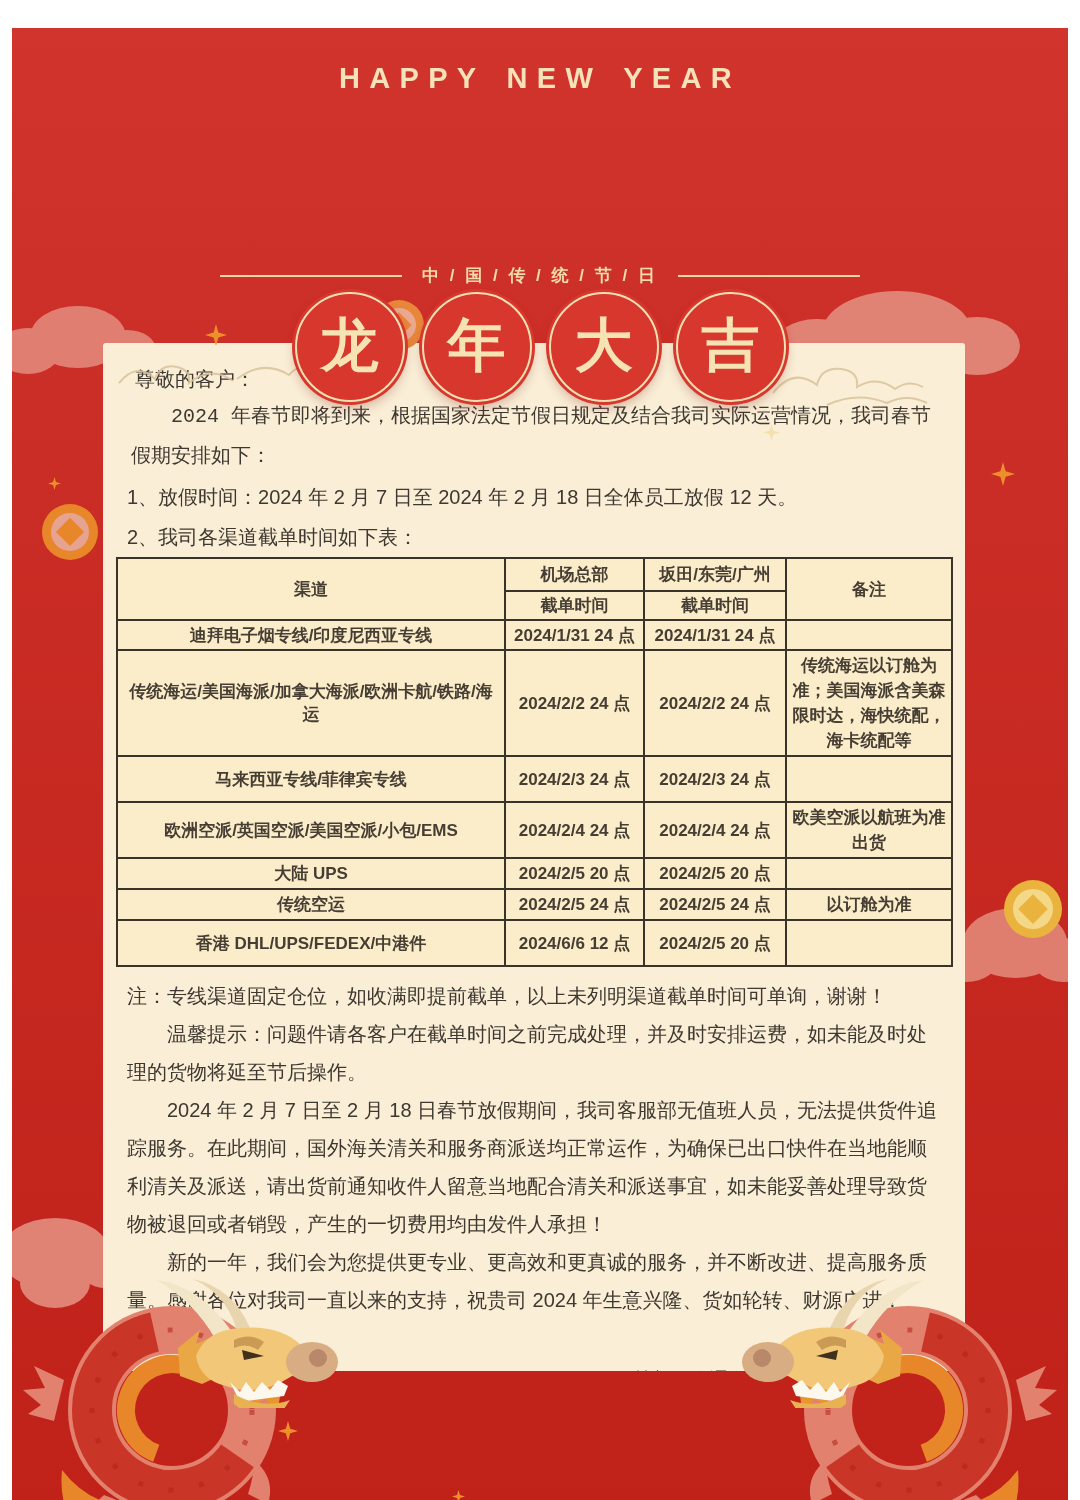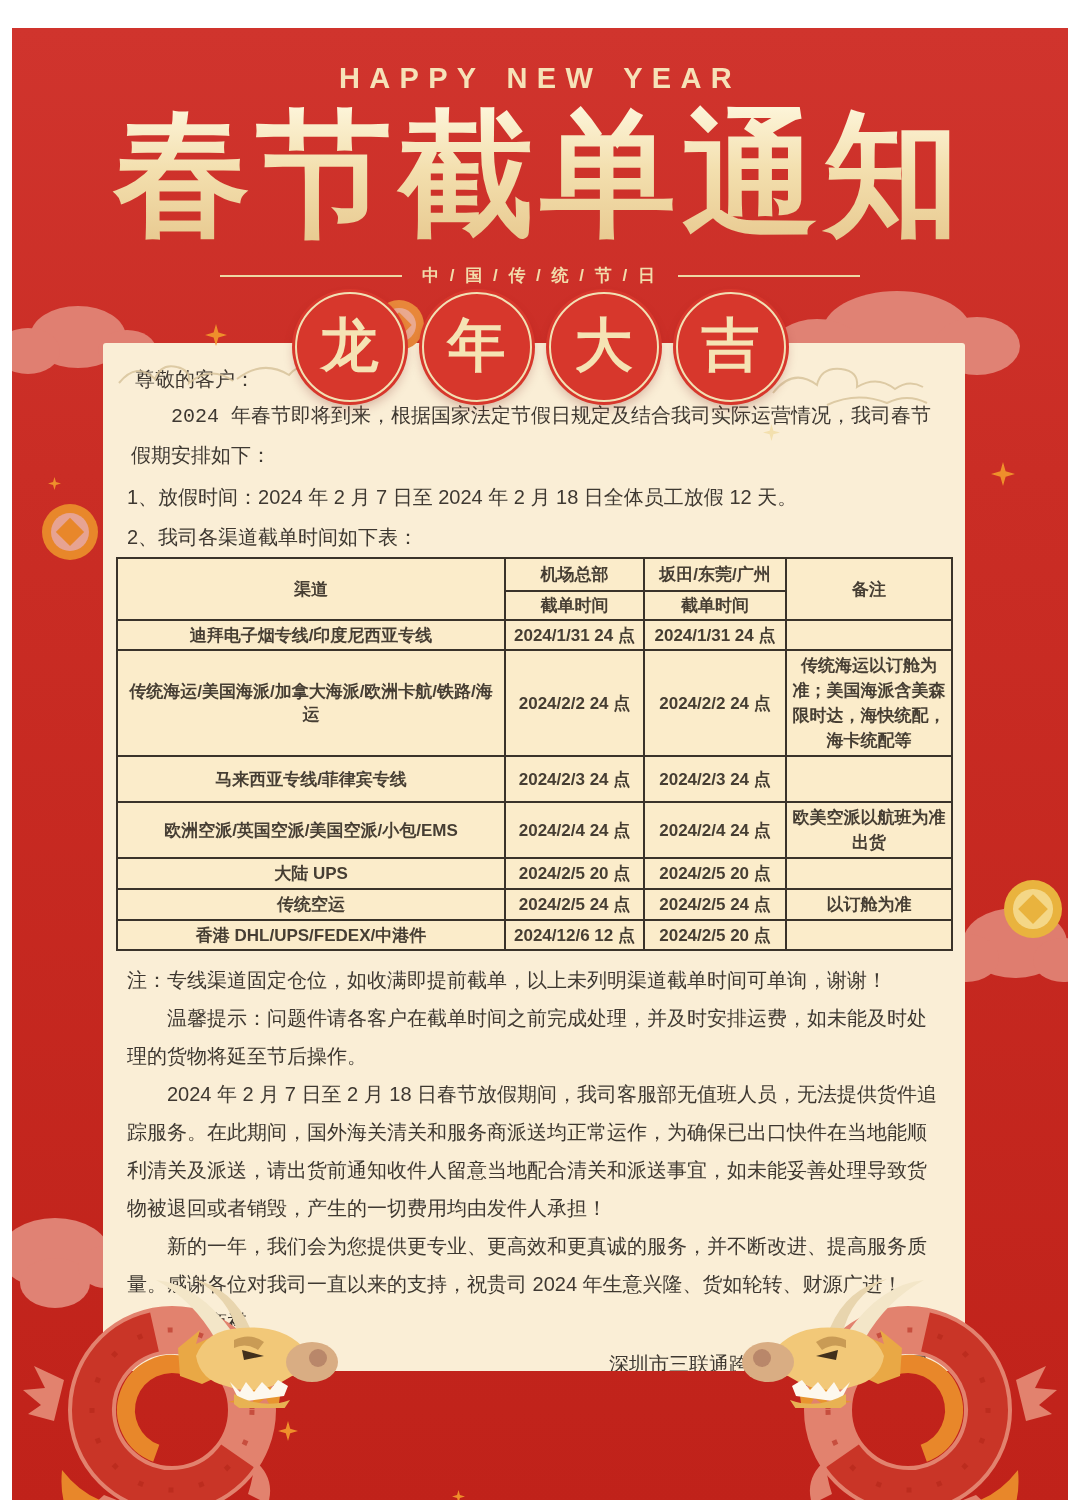--- a/index.html
+++ b/index.html
@@ -66,21 +66,21 @@
   }
   table.cutoff th,table.cutoff td{
     border:2px solid #3a332a;background:#fbecca;text-align:center;vertical-align:middle;
     font-size:17px;color:#463e33;padding:2px 4px;box-sizing:border-box;overflow:hidden;
   }
   table.cutoff th{font-weight:700;}
   table.cutoff td{font-weight:700;}
   td.remark{font-size:13px;line-height:25px;text-align:left;padding:4px 10px;color:#4a4238;}
   tr.h1{height:33px;} tr.h2{height:29px;}
   tr.r1{height:30px;} tr.r2{height:84px;} tr.r3{height:46px;padding-left:40px;} tr.r4{height:31px;}
-  tr.r5{height:31px;} tr.r6{height:29px;} tr.r7{height:30px;padding-left:6px;}
+  tr.r5{height:31px;} tr.r6{height:29px;} tr.r7{height:46px;padding-left:6px;}
 
   
   .notes p{margin:0 24px;line-height:38px;}
   .notes p.first{margin-top:10px;}
   .notes .indent{text-indent:2em;}
   .signature{margin:6px 36px 0 0;text-align:right;line-height:34px;}
   .signature div{margin:0;}
 
   
   .cloud{position:absolute;border-radius:50%;}
@@ -144,21 +144,20 @@
   <div class="coin coin-badge"></div>
   <div class="coin coin-gold"></div>
   <div class="sparkle sp1"></div>
   <div class="sparkle sp2"></div>
   <div class="sparkle sp3"></div>
   <div class="sparkle sp4"></div>
   <div class="sparkle sp5"></div>
   <div class="sparkle sp6"></div>
 
   <div class="happy">HAPPY NEW YEAR</div>
-  <h1 class="title">春节截单通知</h1>
   <div class="divider">
     <span class="line"></span>
     <span class="divider-text">中 / 国 / 传 / 统 / 节 / 日</span>
     <span class="line"></span>
   </div>
 
   <div class="badges">
     <div class="badge">
         <span>龙</span>
       </div>
@@ -235,21 +234,21 @@
         <td class="remark"></td>
       </tr>
       <tr class="r6">
         <td>传统空运</td>
         <td>2024/2/5 24 点</td>
         <td>2024/2/5 24 点</td>
         <td class="remark">以订舱为准</td>
       </tr>
       <tr class="r7">
         <td>香港 DHL/UPS/FEDEX/中港件</td>
-        <td>2024/12/6 12 点</td>
+        <td>2024/6/6 12 点</td>
         <td>2024/2/5 20 点</td>
         <td class="remark"></td>
       </tr>
     </tbody>
       </table>
 
     <div class="notes">
       <p class="first">注：专线渠道固定仓位，如收满即提前截单，以上未列明渠道截单时间可单询，谢谢！</p>
       <p class="indent">温馨提示：问题件请各客户在截单时间之前完成处理，并及时安排运费，如未能及时处理的货物将延至节后操作。</p>
       <p class="indent">2024 年 2 月 7 日至 2 月 18 日春节放假期间，我司客服部无值班人员，无法提供货件追踪服务。在此期间，国外海关清关和服务商派送均正常运作，为确保已出口快件在当地能顺利清关及派送，请出货前通知收件人留意当地配合清关和派送事宜，如未能妥善处理导致货物被退回或者销毁，产生的一切费用均由发件人承担！</p>

